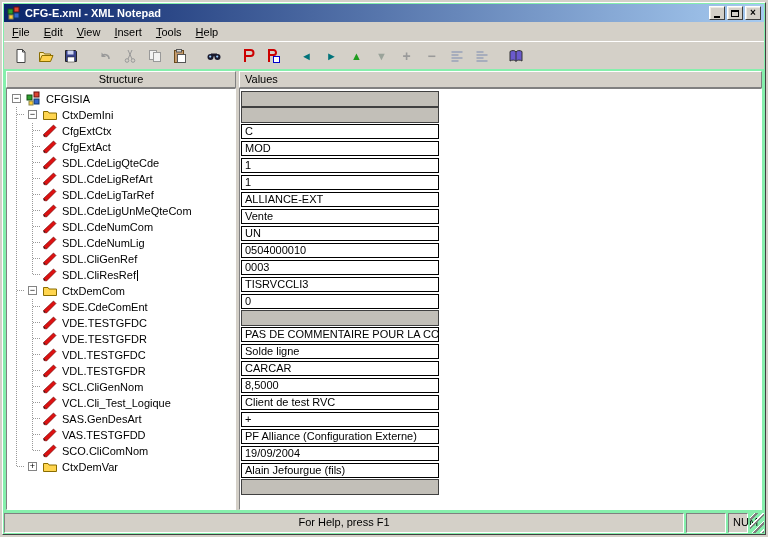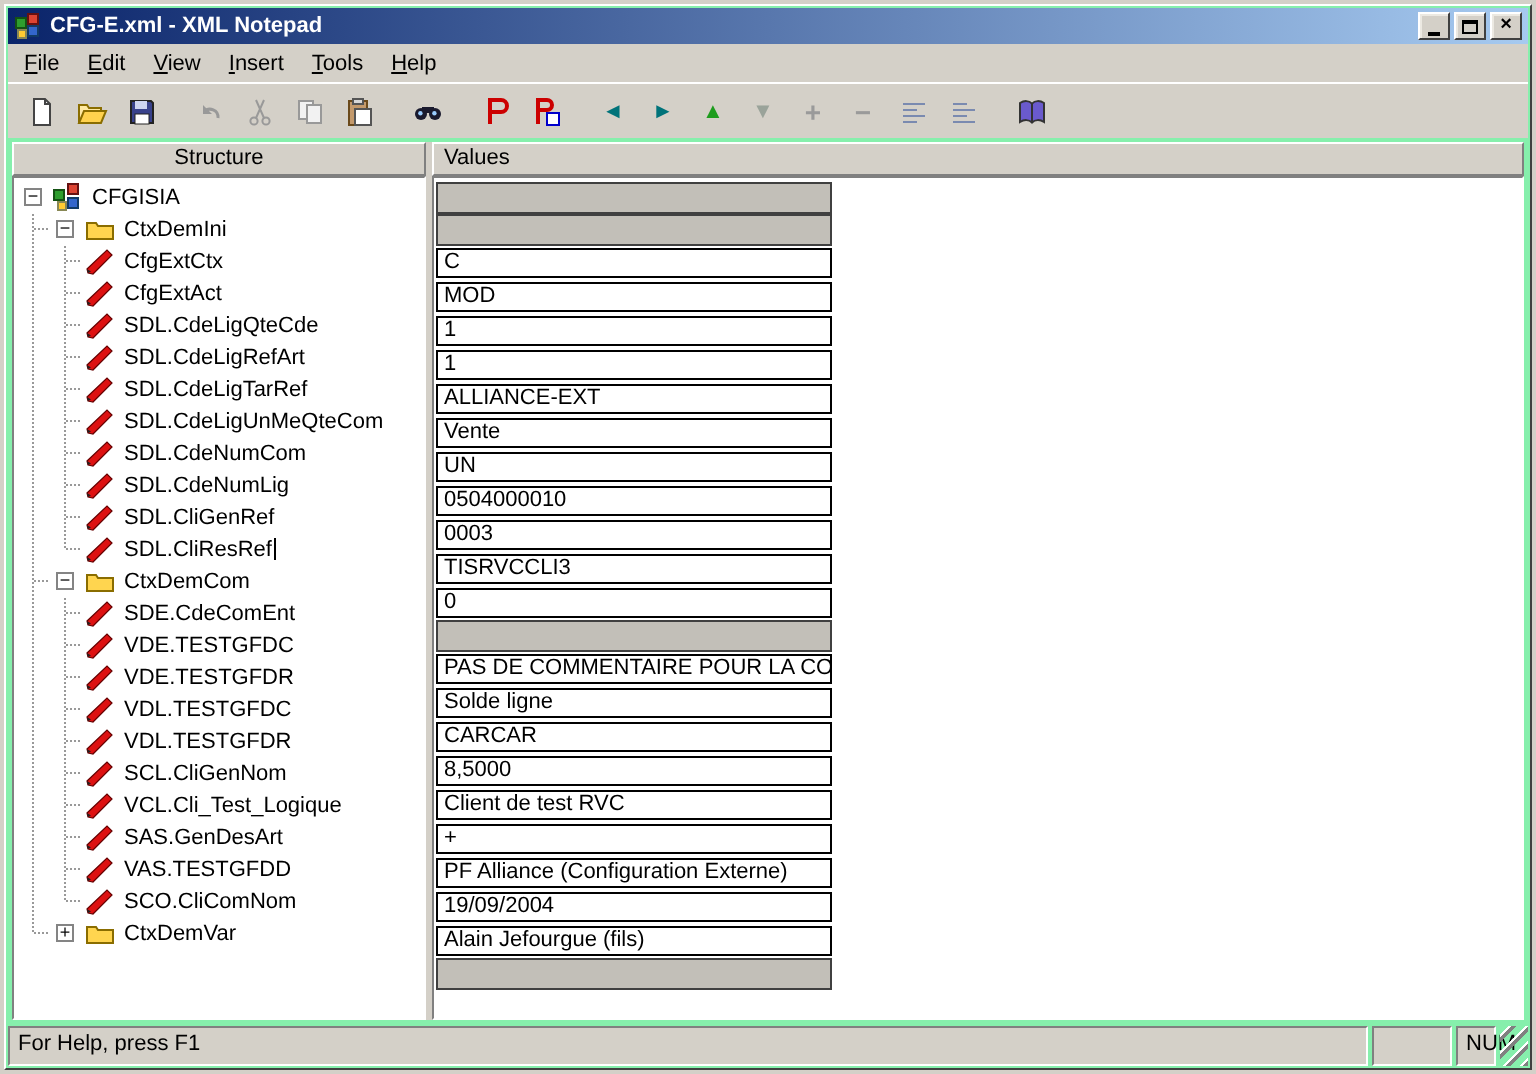--- a/index.html
+++ b/index.html
@@ -30,21 +30,21 @@
   .toolbar{height:27px;flex:none;display:flex;align-items:center;padding-left:4px;
            border-top:1px solid #fff;background:#d4d0c8;}
   .tb-group{display:flex;margin-right:9px;}
   .tbb{width:23px;height:23px;border:none;background:transparent;padding:0;margin:0 1px;
        display:flex;align-items:center;justify-content:center;}
   .tbi{display:flex;align-items:center;justify-content:center;width:16px;height:16px;}
   .ar{font-size:11px;line-height:16px;}
 
   
   .content{flex:1;display:flex;padding:2px 2px 1px;min-height:0;}
-  .pane-left{width:207px;flex:none;display:flex;flex-direction:column;min-height:0;}
+  .pane-left{width:230px;flex:none;display:flex;flex-direction:column;min-height:0;}
   .splitter{width:3px;flex:none;background:#d4d0c8;}
   .pane-right{flex:1;display:flex;flex-direction:column;min-height:0;}
   .phead{height:17px;flex:none;background:#d4d0c8;border:1px solid;border-color:#fff #808080 #808080 #fff;
          box-sizing:border-box;font-size:11px;line-height:15px;}
   .phead.center{text-align:center;}
   .phead.left{padding-left:5px;}
   .pbody{flex:1;background:#fff;border:1px solid;border-color:#808080 #fff #fff #808080;
          padding-top:2px;box-sizing:border-box;overflow:hidden;}
 
   
@@ -69,21 +69,21 @@
   
   .vrow{height:16px;}
   .vcell{width:198px;height:15px;margin:1px 0 0 1px;box-sizing:border-box;border:1px solid #000;
          background:#fff;font-size:11px;line-height:13px;padding:0 3px;overflow:hidden;white-space:nowrap;}
   .vgray{width:198px;height:16px;margin-left:1px;box-sizing:border-box;border:1px solid #404040;background:#c2bfb8;}
 
   
   .status{height:20px;flex:none;margin:2px 0 0;display:flex;gap:2px;align-items:stretch;}
   .sbox{border:1px solid;border-color:#808080 #fff #fff #808080;font-size:11px;line-height:16px;
         padding:0 4px;box-sizing:border-box;background:#d4d0c8;}
-  .sbox.main{flex:1;}
+  .sbox.main{flex:1;text-align:center;}
   .sbox.s2{width:40px;}
   .sbox.num{width:20px;text-align:right;}
   .grip{width:14px;background:repeating-linear-gradient(135deg,transparent 0 3px,#fff 3px 4px,#808080 4px 6px);}
 </style>
 </head>
 <body>
 
 <div class="frame">
   <div class="frame2">
 

